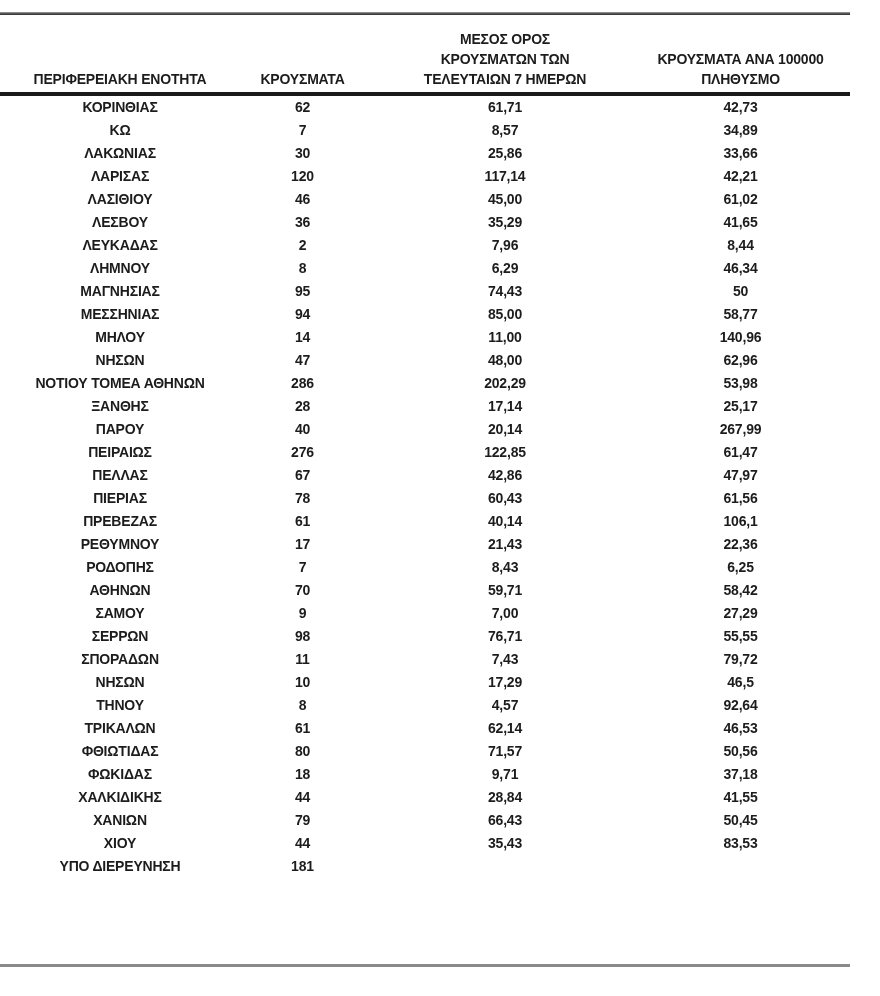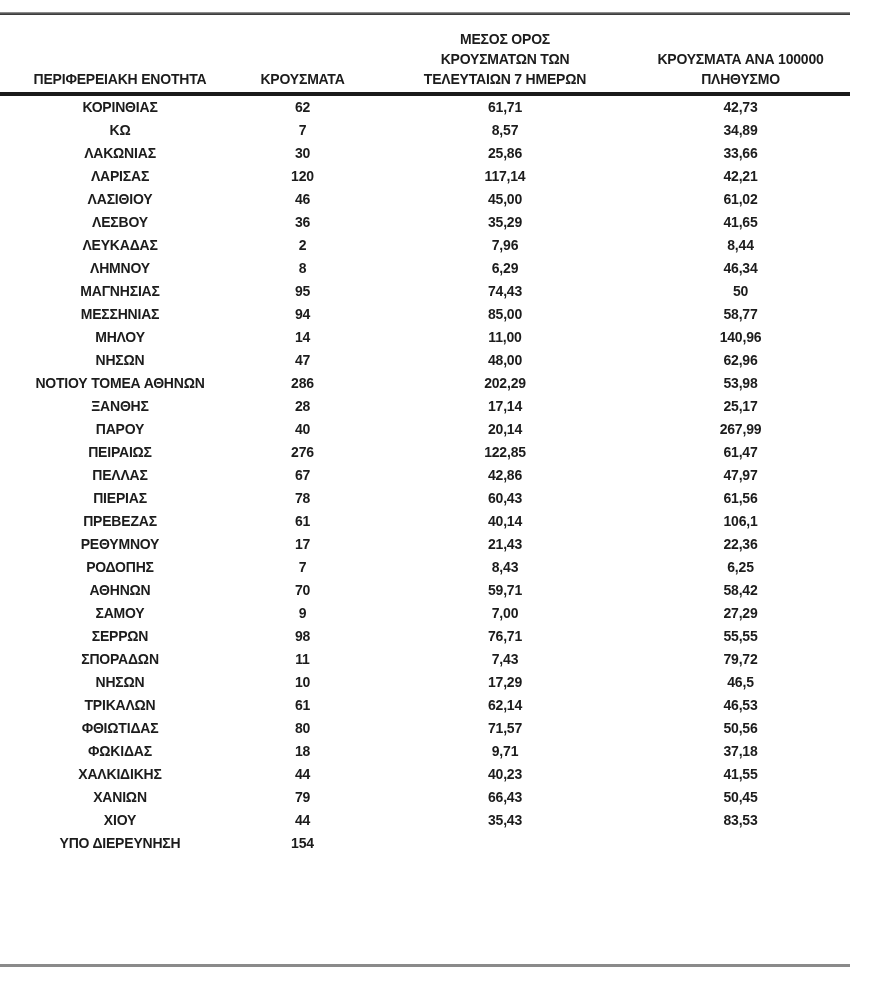--- a/index.html
+++ b/index.html
@@ -244,58 +244,64 @@
     <td>7,43</td>
     <td class="last">79,72</td>
   </tr>
         <tr>
     <td>ΝΗΣΩΝ</td>
     <td>10</td>
     <td>17,29</td>
     <td class="last">46,5</td>
   </tr>
         <tr>
+    <td>ΤΗΝΟΥ</td>
+    <td>8</td>
+    <td>4,57</td>
+    <td class="last">92,64</td>
+  </tr>
+        <tr>
     <td>ΤΡΙΚΑΛΩΝ</td>
     <td>61</td>
     <td>62,14</td>
     <td class="last">46,53</td>
   </tr>
         <tr>
     <td>ΦΘΙΩΤΙΔΑΣ</td>
     <td>80</td>
     <td>71,57</td>
     <td class="last">50,56</td>
   </tr>
         <tr>
     <td>ΦΩΚΙΔΑΣ</td>
     <td>18</td>
     <td>9,71</td>
     <td class="last">37,18</td>
   </tr>
         <tr>
     <td>ΧΑΛΚΙΔΙΚΗΣ</td>
     <td>44</td>
-    <td>40,23</td>
+    <td>28,84</td>
     <td class="last">41,55</td>
   </tr>
         <tr>
     <td>ΧΑΝΙΩΝ</td>
     <td>79</td>
     <td>66,43</td>
     <td class="last">50,45</td>
   </tr>
         <tr>
     <td>ΧΙΟΥ</td>
     <td>44</td>
     <td>35,43</td>
     <td class="last">83,53</td>
   </tr>
         <tr>
     <td>ΥΠΟ ΔΙΕΡΕΥΝΗΣΗ</td>
-    <td>154</td>
+    <td>181</td>
     <td></td>
     <td class="last"></td>
   </tr>
       </tbody>
   </table>
 
   <div class="bottomrule"></div>
 
 </div>
 

